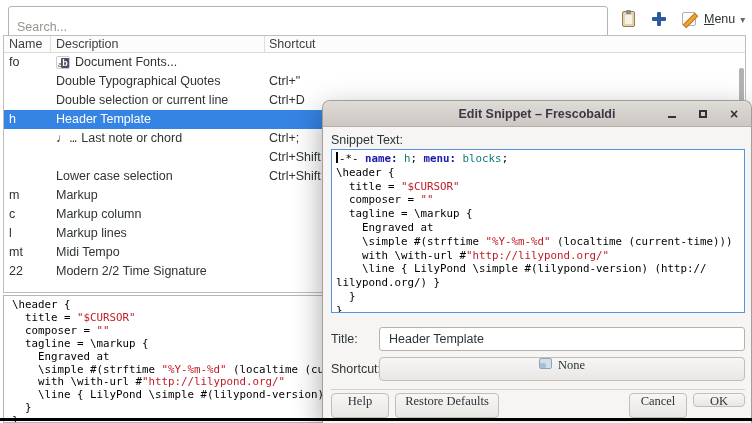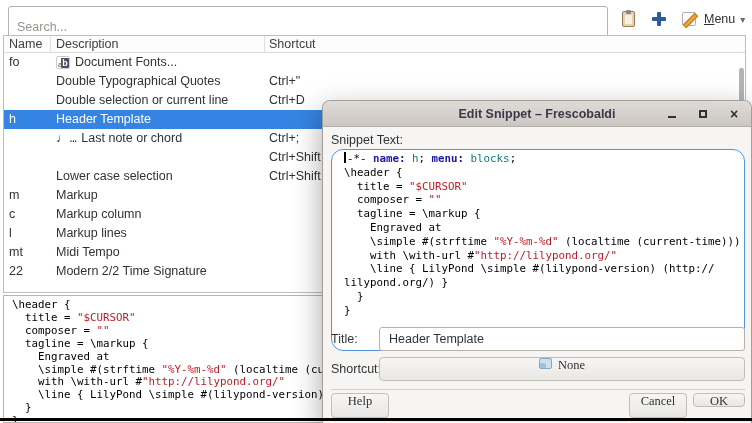--- a/index.html
+++ b/index.html
@@ -78,22 +78,22 @@
     background:linear-gradient(#dfdbd7,#ccc7c2); border-bottom:1px solid #b4aeA8;
     display:flex; align-items:center; }
   .dlg-title { position:absolute; left:0; right:0; text-align:center; font-weight:bold; font-size:12.5px; color:#3d3846; }
   .winbtns { position:absolute; right:10px; top:0; height:26px; display:flex; align-items:center; gap:17px; }
   .winbtn { width:14px; height:14px; display:flex; align-items:center; justify-content:center; cursor:pointer; }
   .min-glyph { width:8px; height:2px; background:#2e3436; margin-top:6px; }
   .max-glyph { width:8px; height:8px; border:2px solid #2e3436; }
   .close-glyph { font-size:14px; font-weight:bold; color:#2e3436; line-height:14px; }
 
   .dlg-label { position:absolute; font-size:12.5px; color:#2e3436; }
-  .snippet-textarea { position:absolute; left:8px; top:48px; width:414px; height:202px;
-    background:#fff; border:1px solid #5294e2; border-radius:12px; padding:2px 12px; overflow:hidden; }
+  .snippet-textarea { position:absolute; left:8px; top:48px; width:414px; height:164px;
+    background:#fff; border:1px solid #5294e2; border-radius:0; padding:2px 4px; overflow:hidden; }
   .snippet-textarea .cl { line-height:13.8px; }
 
   .title-input { position:absolute; left:56px; top:226px; width:366px; height:24px;
     background:#fff; border:1px solid #b8b2ac; border-radius:3px; padding:0 9px;
     font-family:"Liberation Sans",sans-serif; font-size:12.5px; color:#2e3436; outline:none; }
 
   .btn { background:linear-gradient(#f7f6f5,#e9e7e4); border:1px solid #c3bdb7; border-radius:4px;
     font-family:Liberation Serif, serif; font-size:12.5px; color:#2e3436;
     display:flex; align-items:flex-start; justify-content:center; cursor:pointer; }
   .shortcut-btn { position:absolute; left:56px; top:256px; width:366px; height:24px; gap:6px; }
@@ -256,17 +256,18 @@
 
   <span class="dlg-label" style="left:8px; top:261px;">Shortcut:</span>
   <div class="btn shortcut-btn">
     <span class="key-icon"></span>
     <span>None</span>
   </div>
 
   <div class="dlg-sep"></div>
 
   <div class="btn btn-help">Help</div>
+  <div class="btn btn-restore">Restore Defaults</div>
   <div class="btn btn-cancel">Cancel</div>
   <div class="btn btn-ok">OK</div>
 </div>
 
 <div class="abs bottom-border"></div>
 
 </body></html>

